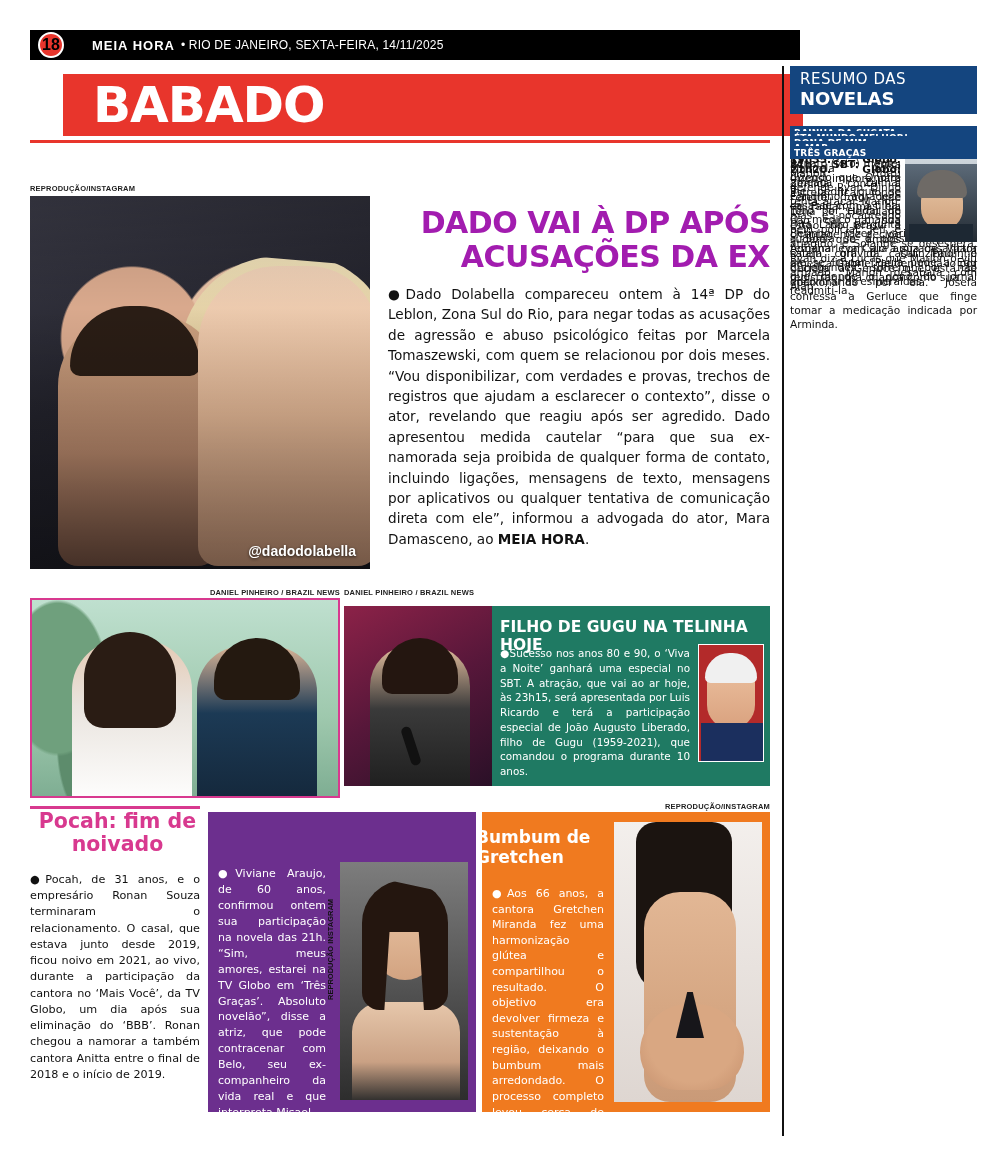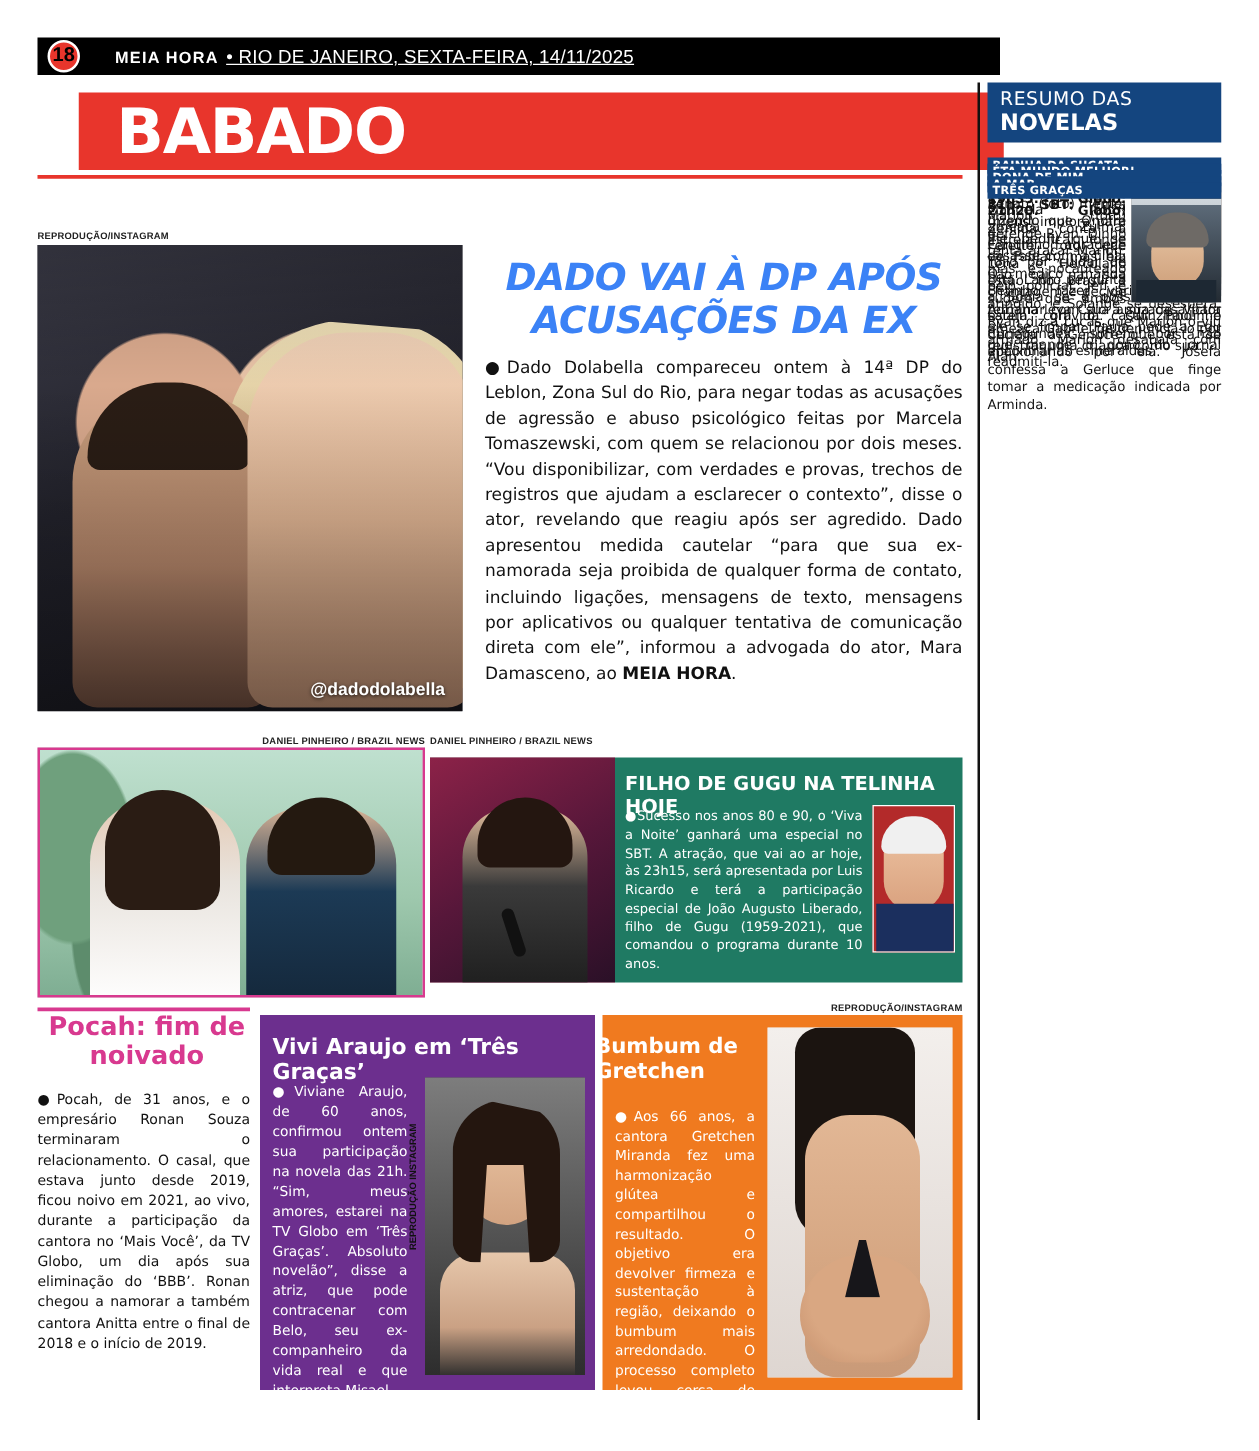--- a/index.html
+++ b/index.html
@@ -26,21 +26,21 @@
     font-weight:bold; font-size:16px;
     display:flex; align-items:center; justify-content:center;
     border:2px solid #fff;
     z-index:3;
   }
   .topbar .masthead {
     color:#fff; font-weight:bold; font-size:13px; letter-spacing:1px;
     margin-left:62px;
   }
   .topbar .dateline {
-    color:#fff; font-size:15px; margin-left:6px; letter-spacing:.2px;text-decoration:underline;
+    color:#fff; font-size:12px; margin-left:6px; letter-spacing:.2px;
   }
 
   
   .babado {
     position:absolute; left:30px; top:74px; width:740px; height:62px;
     background:#e8352c;
     margin-left:33px;
   }
   .babado span {
     position:absolute; left:30px; top:50%; transform:translateY(-50%);
@@ -93,24 +93,23 @@
   }
   .mp-tag {
     position:absolute; right:14px; bottom:10px;
     color:#fff; font-weight:bold; font-size:14px;
     text-shadow:0 1px 3px rgba(0,0,0,.8);
   }
 
   
   .headline {
     position:absolute; left:388px; top:206px; width:382px;
-    color:#3b82f6; font-weight:bold; font-size:30px; line-height:1.12;
-    text-align:center; letter-spacing:-.5px;
-    font-family:"DejaVu Sans", sans-serif;
-    font-style:italic;
+    color:#a21caf; font-weight:bold; font-size:30px; line-height:1.12;
+    text-align:right; letter-spacing:-.5px;
+    font-family:"DejaVu Sans", sans-serif;
   }
   .lead {
     position:absolute; left:388px; top:284px; width:382px;
     font-size:13.6px; line-height:1.5; text-align:justify;
     font-family:"DejaVu Sans", sans-serif;
   }
   .lead b { font-weight:bold; }
   .bullet { font-weight:bold; }
 
   
@@ -375,21 +374,20 @@
     <div class="body"></div>
   </div>
 
   <div class="pocah-rule"></div>
   <div class="pocah-title">Pocah: fim de noivado</div>
   <div class="pocah-text">
     <span class="bullet">●</span><span>Pocah, de 31 anos, e o empresário Ronan Souza terminaram o relacionamento. O casal, que estava junto desde 2019, ficou noivo em 2021, ao vivo, durante a participação da cantora no ‘Mais Você’, da TV Globo, um dia após sua eliminação do ‘BBB’. Ronan chegou a namorar a também cantora Anitta entre o final de 2018 e o início de 2019.</span>
   </div>
 
   <div class="vivi-box"></div>
-  <div class="vivi-title">Vivi Araujo em ‘Três Graças’</div>
   <div class="vivi-text">
     <span class="bullet">●</span><span>Viviane Araujo, de 60 anos, confirmou ontem sua participação na novela das 21h. “Sim, meus amores, estarei na TV Globo em ‘Três Graças’. Absoluto novelão”, disse a atriz, que pode contracenar com Belo, seu ex-companheiro da vida real e que interpreta Misael.</span>
   </div>
   <div class="vivi-credit">REPRODUÇÃO INSTAGRAM</div>
   <div class="vivi-photo">
     <div class="vivi-bg"></div>
     <div class="vivi-body"></div>
     <div class="vivi-face"></div>
     <div class="vivi-hair"></div>
   </div>

